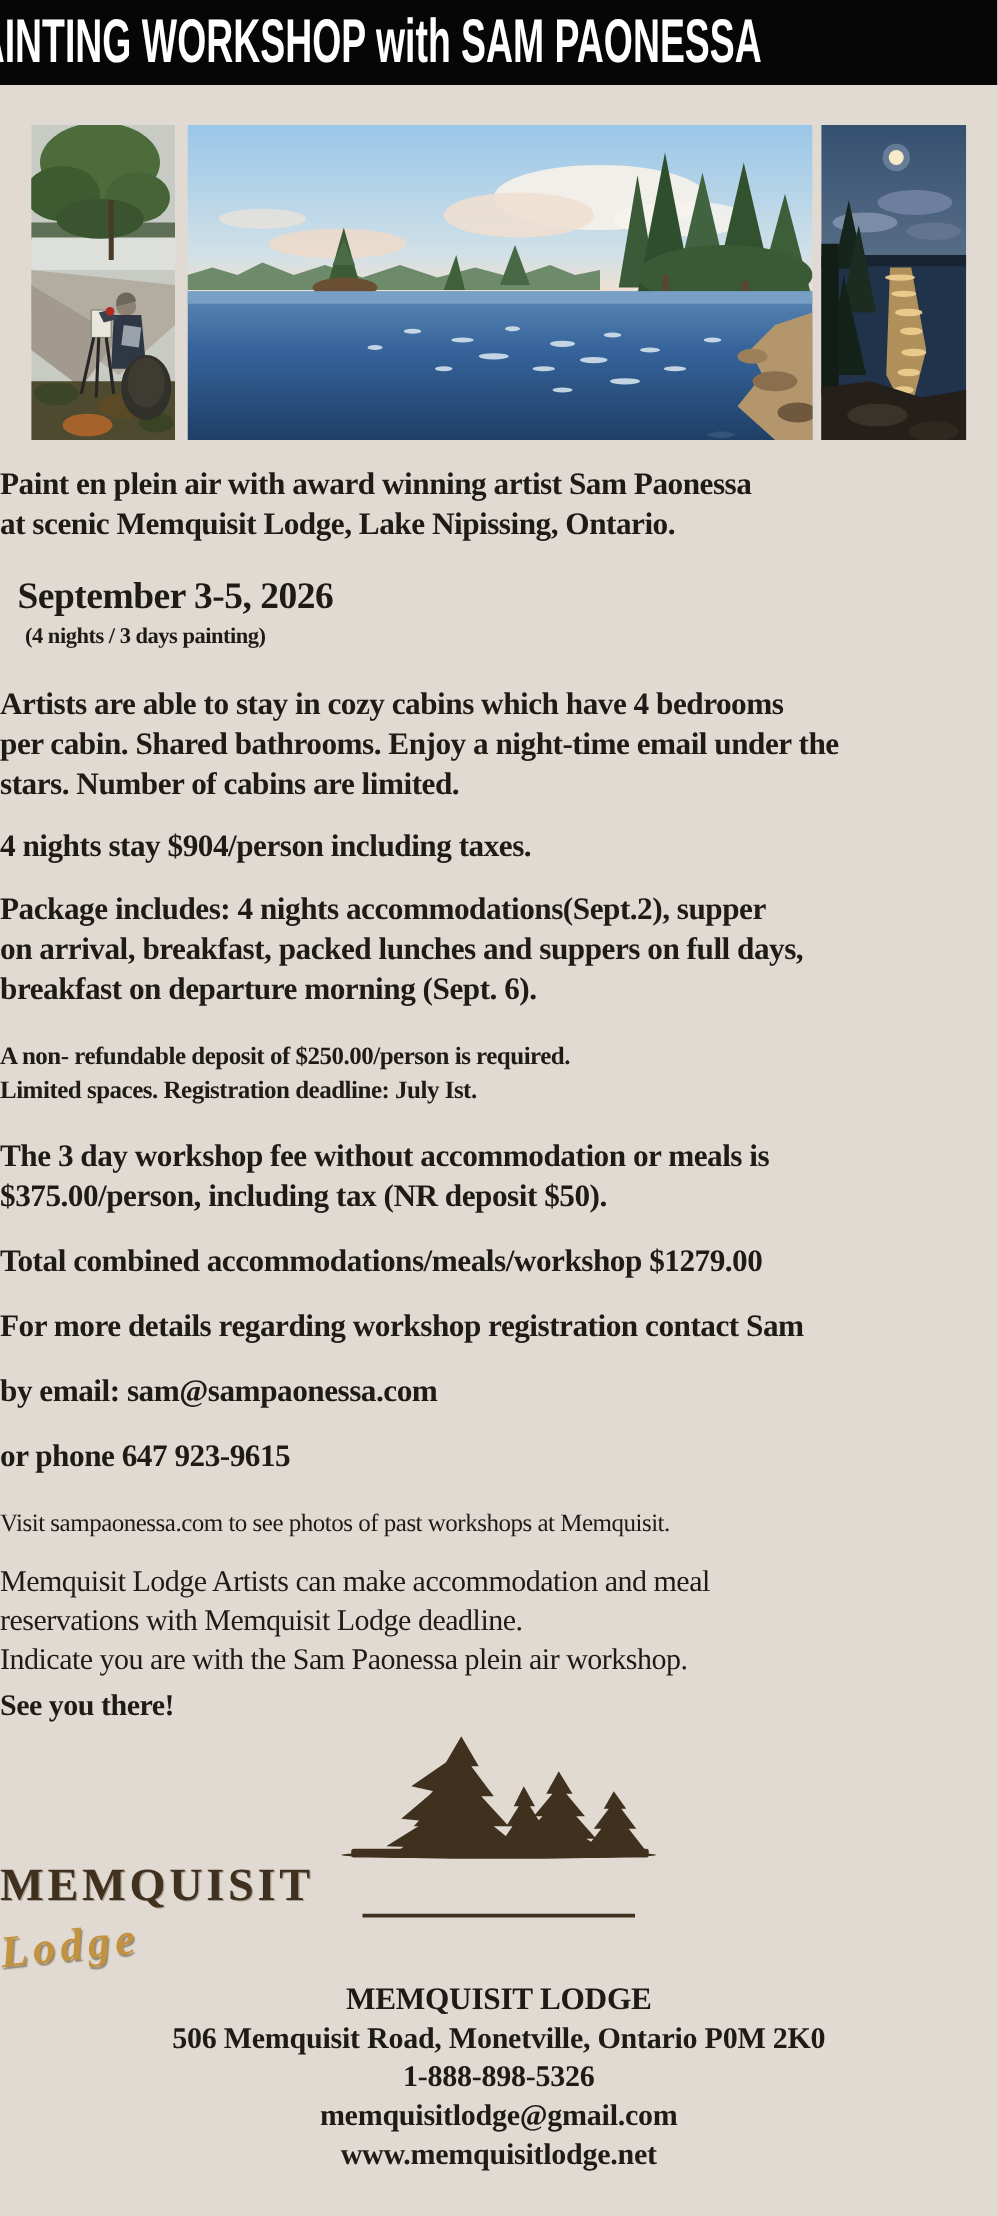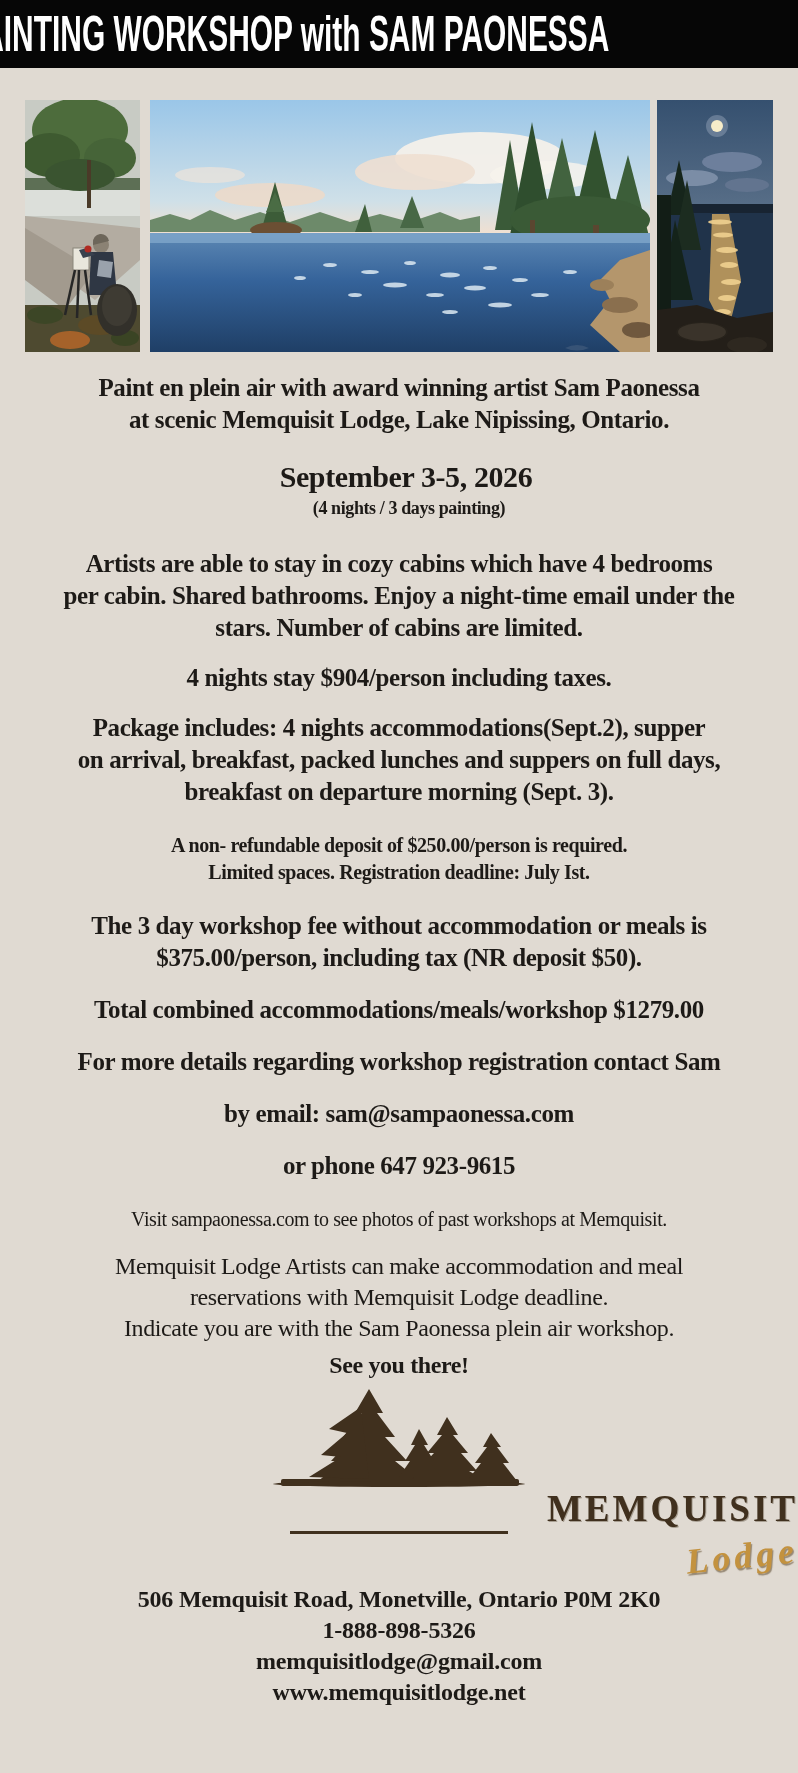--- a/index.html
+++ b/index.html
@@ -27,32 +27,32 @@
   
   .photo-strip{
     margin-top:32px;
     display:flex;justify-content:center;align-items:flex-start;
   }
   .photo{display:block;}
   .photo svg{display:block;}
   .photo-left{margin-right:10px;}
   .photo-right{margin-left:7px;}
   
-  .txt{text-align:center;letter-spacing:-0.4px;}
+  .txt{text-align:left;letter-spacing:-0.4px;}
   .line{white-space:nowrap;}
   .b25{font-weight:bold;font-size:25px;line-height:32px;}
   .b30{font-weight:bold;font-size:30px;line-height:34px;padding-left:14px;}
   .b23{font-weight:bold;font-size:18px;line-height:28px;margin-left:20px;}
   .b20{font-weight:bold;font-size:20px;line-height:27px;}
   .r20{font-weight:normal;font-size:20px;line-height:27px;}
   .r24{font-weight:normal;font-size:24px;line-height:31px;}
   .b24{font-weight:bold;font-size:24px;line-height:32px;}
   .mt16{margin-top:5px;}.mt18{margin-top:18px;}.mt20{margin-top:20px;}.mt24{margin-top:24px;}.mt26{margin-top:26px;font-family:Liberation Serif, serif;}
   
-  .logo-block{margin-top:8px;text-align:right;}
+  .logo-block{margin-top:8px;text-align:left;}
   .logo-trees{display:flex;justify-content:center;}
   .logo-wordmark{
     font-weight:bold;font-size:37px;line-height:40px;
     color:#40301e;letter-spacing:3px;
     text-shadow:1px 1px 0 rgba(64,48,30,.35);
   }
   .logo-underline{
     width:218px;height:3px;background:#40301e;margin:2px auto 0 auto;
   }
   .logo-script{
@@ -236,21 +236,21 @@
     <div class="line">stars. Number of cabins are limited.</div>
   </div>
 
   <div class="txt b25 mt18">
     <div class="line">4 nights stay $904/person including taxes.</div>
   </div>
 
   <div class="txt b25 mt18">
     <div class="line">Package includes: 4 nights accommodations(Sept.2), supper</div>
     <div class="line">on arrival, breakfast, packed lunches and suppers on full days,</div>
-    <div class="line">breakfast on departure morning (Sept. 3).</div>
+    <div class="line">breakfast on departure morning (Sept. 6).</div>
   </div>
 
   <div class="txt b20 mt24">
     <div class="line">A non- refundable deposit of $250.00/person is required.</div>
     <div class="line">Limited spaces. Registration deadline: July Ist.</div>
   </div>
 
   <div class="txt b25 mt24">
     <div class="line">The 3 day workshop fee without accommodation or meals is</div>
     <div class="line">$375.00/person, including tax (NR deposit $50).</div>
@@ -299,19 +299,20 @@
           <ellipse cx="130" cy="95" rx="126" ry="3"></ellipse>
         </g>
       </svg>
     </div>
     <div class="logo-wordmark">MEMQUISIT</div>
     <div class="logo-underline"></div>
     <div class="logo-script">Lodge</div>
   </div>
 
   <div class="footer-block">
+    <div class="footer-name line">MEMQUISIT LODGE</div>
     <div class="footer-line line">506 Memquisit Road, Monetville, Ontario P0M 2K0</div>
     <div class="footer-line line">1-888-898-5326</div>
     <div class="footer-line line">memquisitlodge@gmail.com</div>
     <div class="footer-line line">www.memquisitlodge.net</div>
   </div>
 
 </div>
 
 </body></html>

